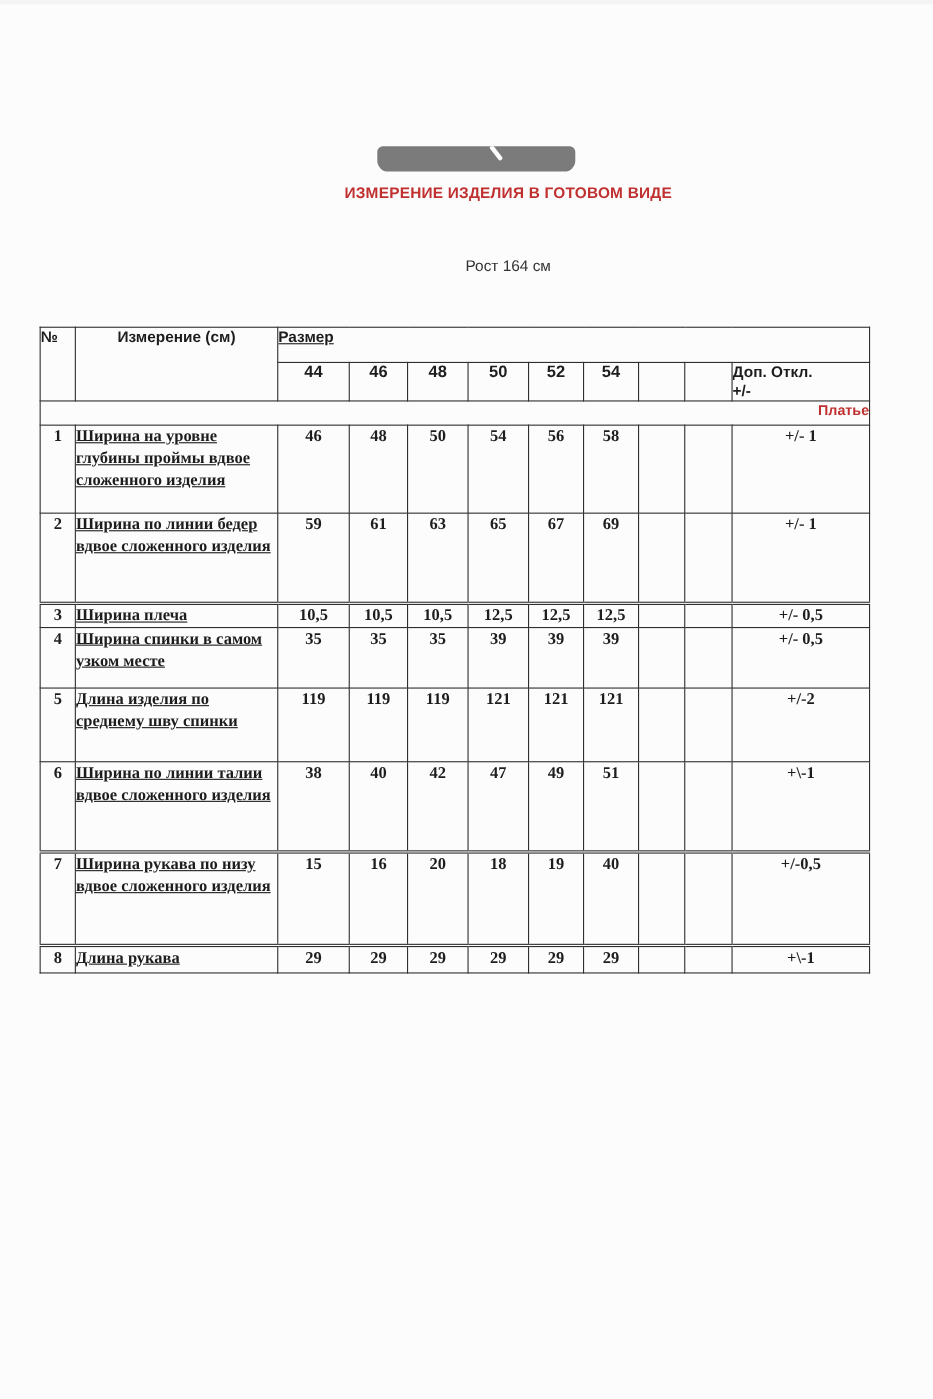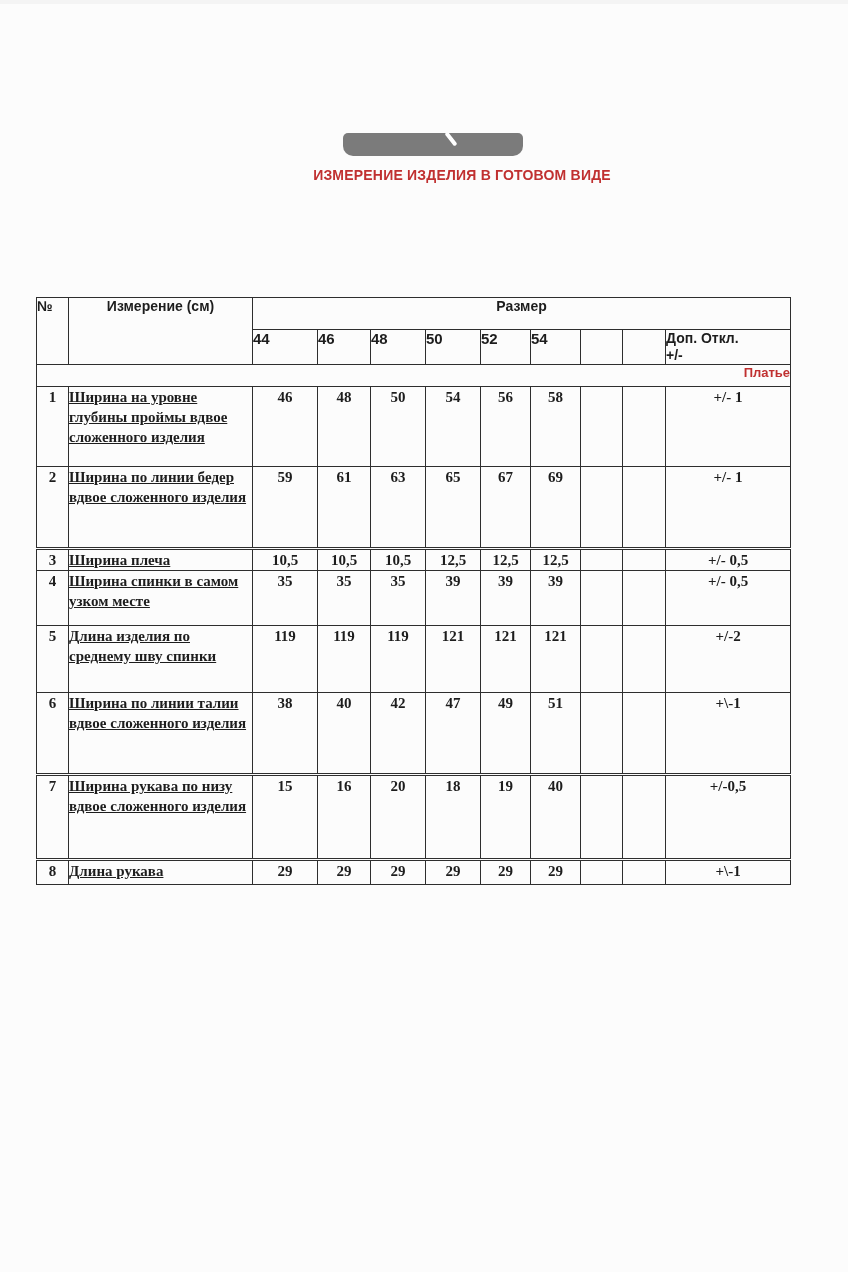--- a/index.html
+++ b/index.html
@@ -69,22 +69,22 @@
     overflow:hidden;
   }
   
   thead th{
     font-family:"Liberation Sans",sans-serif;
     font-weight:bold;font-size:14px;
     text-align:left;
   }
   th.num-h{height:32px;padding:5px 0 0 8px;}
   th.measure-h{padding:5px 0 0 7px;text-align:center;}
-  th.razmer-h{height:32px;text-align:center;padding-top:4px;}
-  th.size-h{height:32px;text-align:left;padding-top:4px;font-size:15px;}
+  th.razmer-h{height:32px;padding-top:4px;text-decoration:underline;}
+  th.size-h{height:32px;text-align:center;padding-top:4px;font-size:15px;}
   th.tol-h{text-align:left;padding-top:4px;line-height:17px;}
   
   td.section-cell{
     height:22px;
     text-align:right;
     font-weight:bold;font-size:13px;
     color:var(--accent);
     padding-top:3px;
   }
   
@@ -109,20 +109,21 @@
 
 <div class="page">
 
   <div class="logo-bar">
     <span class="logo-slash"></span>
   </div>
 
   <div class="head-line title-red">ИЗМЕРЕНИЕ ИЗДЕЛИЯ В ГОТОВОМ ВИДЕ</div>
 
 
+  <div class="head-line rost-line">Рост 164 см</div>
 
   <table class="meas">
     <colgroup>
       <col style="width:32px">
         <col style="width:184px">
       <col style="width:65px">
         <col style="width:53px">
         <col style="width:55px">
       <col style="width:55px">
         <col style="width:50px">

